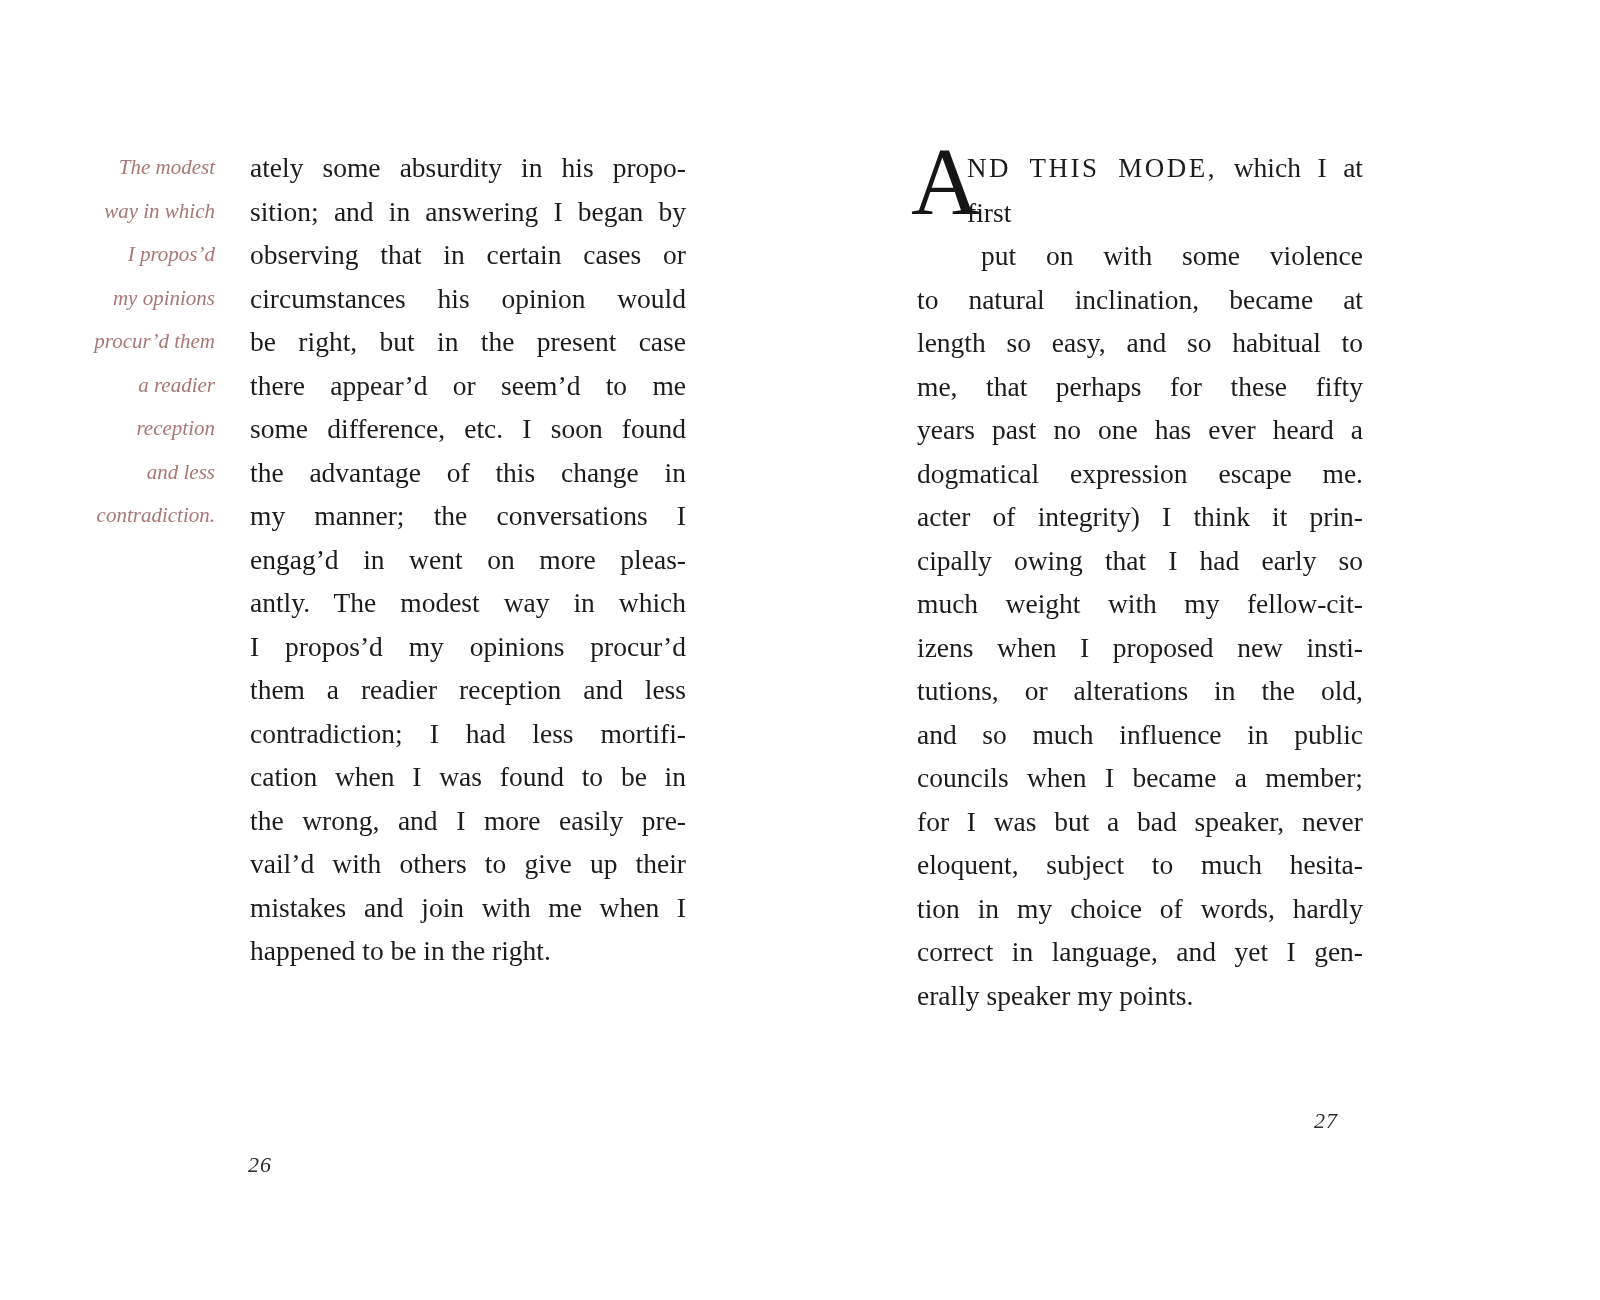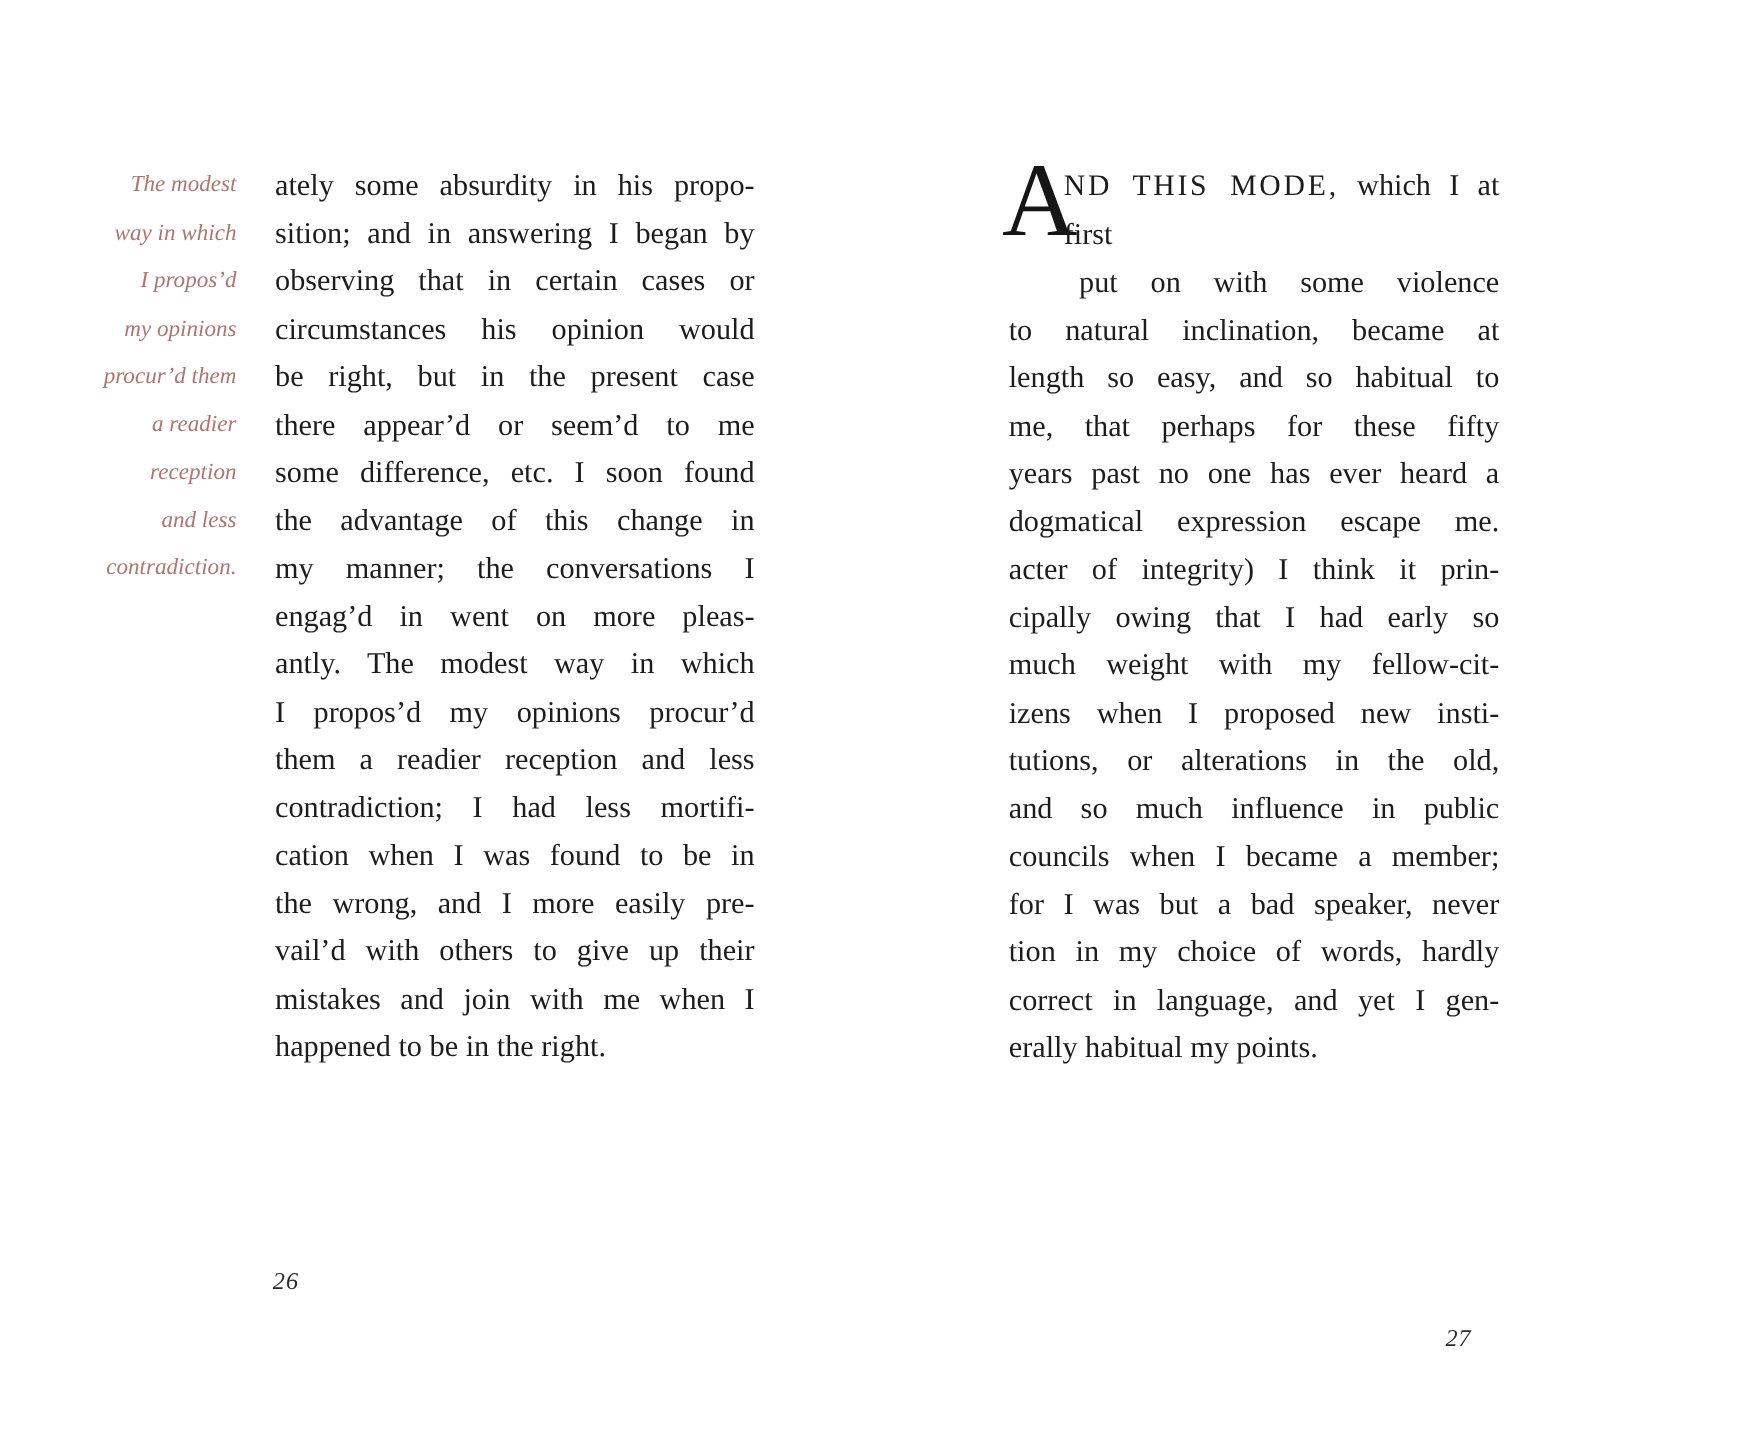--- a/index.html
+++ b/index.html
@@ -70,21 +70,21 @@
   }
   
   .folio {
     position: absolute;
     font-style: italic;
     font-size: 22px;
     color: #2b2b2b;
     letter-spacing: 1px;
   }
   .folio-left  { left: 248px;  top: 1152px; }
-  .folio-right { left: 1314px; top: 1204px; }
+  .folio-right { left: 1314px; top: 1108px; }
 </style>
 </head>
 <body>
 
 <div class="spread">
 
   <aside class="margin-note">The modest
 way in which
 I propos’d
 my opinions
@@ -129,21 +129,22 @@
         <div class="tline">years past no one has ever heard a</div>
         <div class="tline">dogmatical expression escape me.</div>
         <div class="tline">acter of integrity) I think it prin-</div>
         <div class="tline">cipally owing that I had early so</div>
         <div class="tline">much weight with my fellow-cit-</div>
         <div class="tline">izens when I proposed new insti-</div>
         <div class="tline">tutions, or alterations in the old,</div>
         <div class="tline">and so much influence in public</div>
         <div class="tline">councils when I became a member;</div>
         <div class="tline">for I was but a bad speaker, never</div>
+        <div class="tline">eloquent, subject to much hesita-</div>
         <div class="tline">tion in my choice of words, hardly</div>
         <div class="tline">correct in language, and yet I gen-</div>
-        <div class="tline">erally habitual my points.</div>
+        <div class="tline">erally speaker my points.</div>
       </div>
   </section>
 
   <div class="folio folio-right">27</div>
 
 </div>
 
 </body></html>

